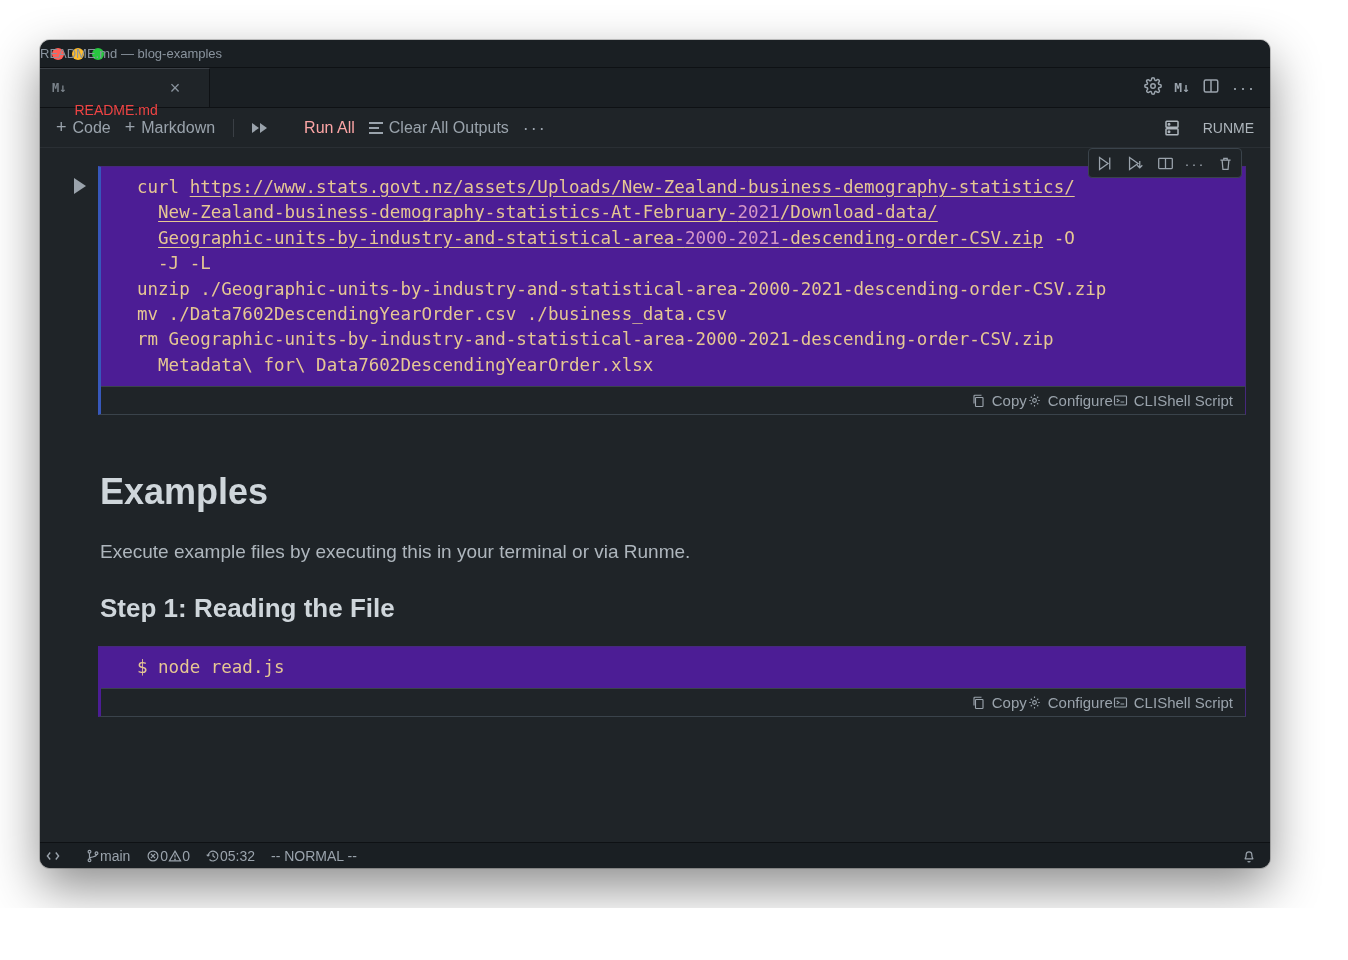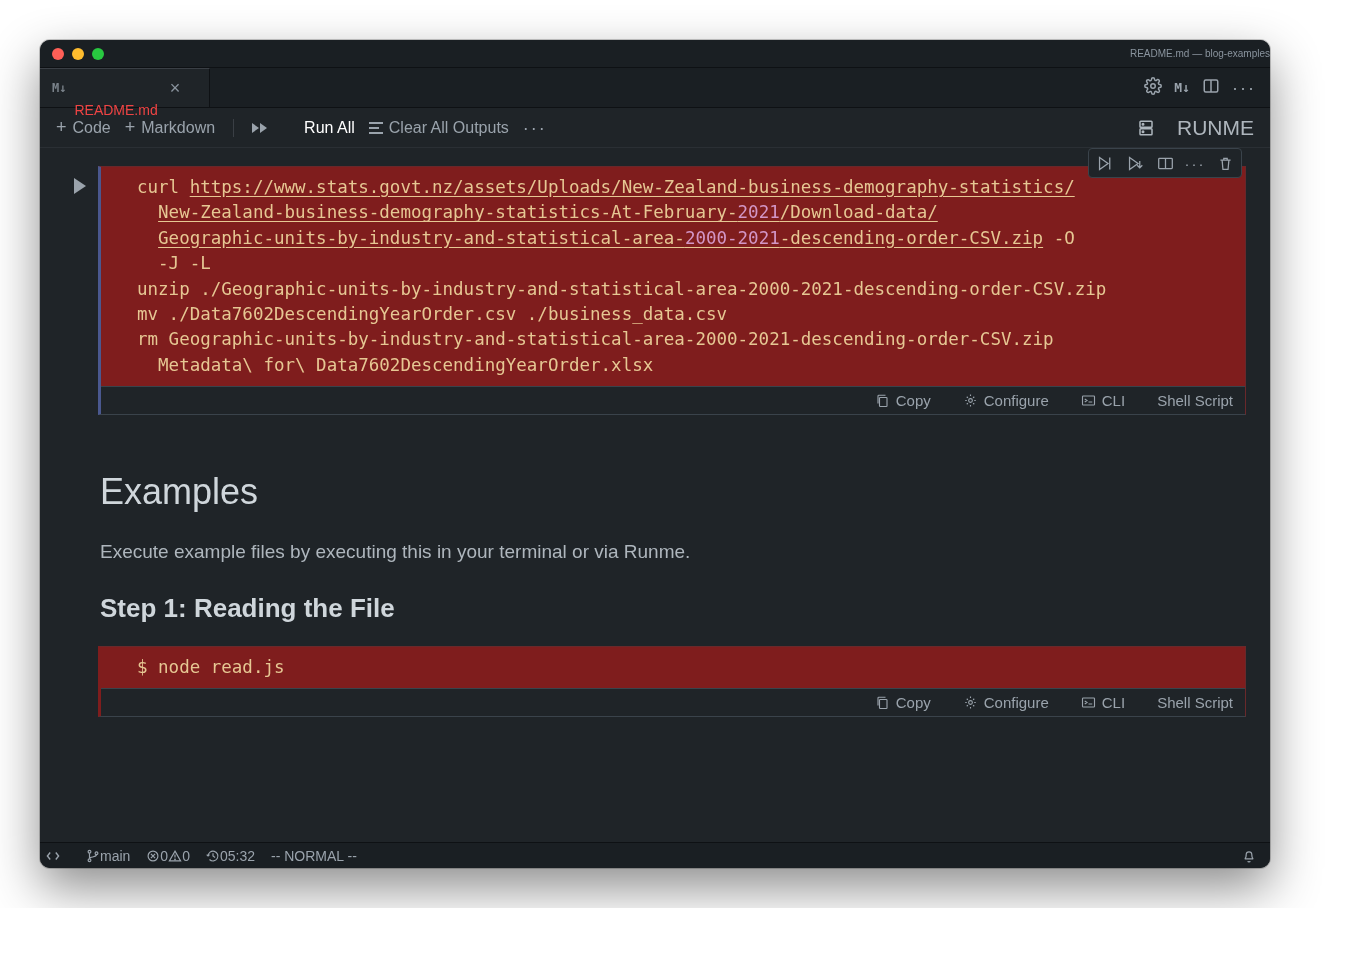--- a/index.html
+++ b/index.html
@@ -27,21 +27,21 @@
     display: flex;
     align-items: center;
     position: relative;
     border-bottom: 1px solid #0e1114;
   }
   .traffic { display: flex; gap: 8px; margin-left: 12px; }
   .dot { width: 12px; height: 12px; border-radius: 50%; }
   .red { background: #ff5f57; }
   .yellow { background: #febc2e; }
   .green { background: #28c840; }
-  .title { position: absolute; left: 8px; right: 0; text-align: right; font-size: 10px; color: #8a949e; }
+  .title { position: absolute; left: 0; right: 0; text-align: left; font-size: 13px; color: #8a949e; }
 
   .tabbar {
     height: 40px;
     background: #1a1f23;
     display: flex;
     align-items: stretch;
     border-bottom: 1px solid #0e1114;
   }
   .tab {
     display: flex; align-items: center; gap: 8px;
@@ -59,27 +59,27 @@
 
   .toolbar {
     height: 40px;
     display: flex; align-items: center; gap: 14px;
     padding: 0 16px; color: #9aa3ac;
     border-bottom: 1px solid #2a2f34;
     font-size: 16px;
   }
   .tb-item { display: flex; align-items: center; gap: 6px; cursor: pointer; }
   .sep { width: 1px; height: 18px; background: #3a3f45; margin: 0 4px; }
-  .run-all { color: #ffffff; gap: 37px; }
+  .run-all { color: #fca5a5; gap: 37px; }
   .dbl-tri { display: inline-flex; gap: 1px; }
   .dbl-tri .t { width: 0; height: 0; border-left: 7px solid #9aa3ac; border-top: 5px solid transparent; border-bottom: 5px solid transparent; }
   .hbars { display: inline-flex; flex-direction: column; gap: 3px; }
   .hbars span { width: 14px; height: 2px; background: #9aa3ac; display: block; }
   .hbars span:nth-child(2){width:10px;}
-  .runme-right { margin-left: auto; display: flex; align-items: center; gap: 22px; color: #aeb6bd; font-size: 21px; }
+  .runme-right { margin-left: auto; display: flex; align-items: center; gap: 22px; color: #aeb6bd; font-size: 14px; }
 
   .content {
     flex: 1; overflow: auto; padding: 18px 24px 18px 18px;
     font-size: 17px; color: #aeb6bd;
     scrollbar-width: thin;
   }
   .content::-webkit-scrollbar{width:14px;}
   .content::-webkit-scrollbar-thumb{background:#3a434b;border-radius:7px;}
 
   .cell-wrapper{ position: relative; margin-bottom: 28px; }
@@ -91,52 +91,52 @@
     z-index: 2;
   }
   .cell-hover-tb .hi { width: 28px; height: 24px; display: flex; align-items:center; justify-content:center; color:#9aa3ac; cursor:pointer; }
   .cell-hover-tb svg{width:17px;height:17px;}
 
   .cell {
     border-top: 1px solid #3a434b50;
     border-right: 1px solid #3a434b50;
     border-bottom: 1px solid #3a434b;
     border-left: 3px solid transparent;
-    background: #7f1d1d;
+    background: #4c1d95;
     padding: 0;
     display: flex;
     flex-direction: column;
   }
   .cell.active{ border-left-color: #2b7bd3a0; }
 
   .run-gutter{
     position:absolute; left:-30px; top:8px;
     width:24px; height:24px; display:flex; align-items:center; justify-content:center;
     cursor:pointer;
   }
   .run-big{ width:0;height:0;border-left:12px solid #9aa3ac;border-top:8px solid transparent;border-bottom:8px solid transparent;}
 
   .code { padding: 8px 14px 8px 36px; font-family: ui-monospace, Menlo, Consolas, monospace; font-size: 17.5px; line-height: 1.45; white-space: pre; color: #c6d4dd; overflow-x:auto;}
   .cm-tan{color:#e6c793;}
   .url{color:#e6c793; text-decoration: underline; text-underline-offset:3px;}
   .pink{color:#d396c6;}
   .dash{color:#e6c793;}
 
   .cell-footer{
-    display:flex; gap:32px; align-items:center; justify-content:flex-end;
+    display:flex; gap:0; align-items:center; justify-content:flex-end;
     padding:5px 12px;
     font-size:15px; color:#9aa3ac;
     border-top: 1px solid #3a434b;
     background:#1f2428;
   }
   .cell-footer .fi{display:flex;gap:6px;align-items:center;cursor:pointer;}
   .cell-footer svg{width:15px;height:15px;}
 
   .markdown{ padding: 10px 0 0 42px; color:#aeb6bd; }
-  .markdown h1{font-size:36px; font-weight:400; color:#cfd6db; margin:18px 0 28px;}
+  .markdown h1{font-size:36px; font-weight:700; color:#cfd6db; margin:18px 0 28px;}
   .markdown p{font-size:19px; margin:0 0 30px; color:#aeb6bd;}
   .markdown h2{font-size:26px; font-weight:600; color:#cfd6db; margin:0 0 22px;}
 
   .statusbar{
     height:26px; background:#1a1f23; border-top:1px solid #0e1114;
     display:flex; align-items:center; gap:16px; padding:0 14px;
     font-size:14px; color:#9aa3ac;
     position: relative;
   }
   .statusbar .si{display:flex;align-items:center;}

